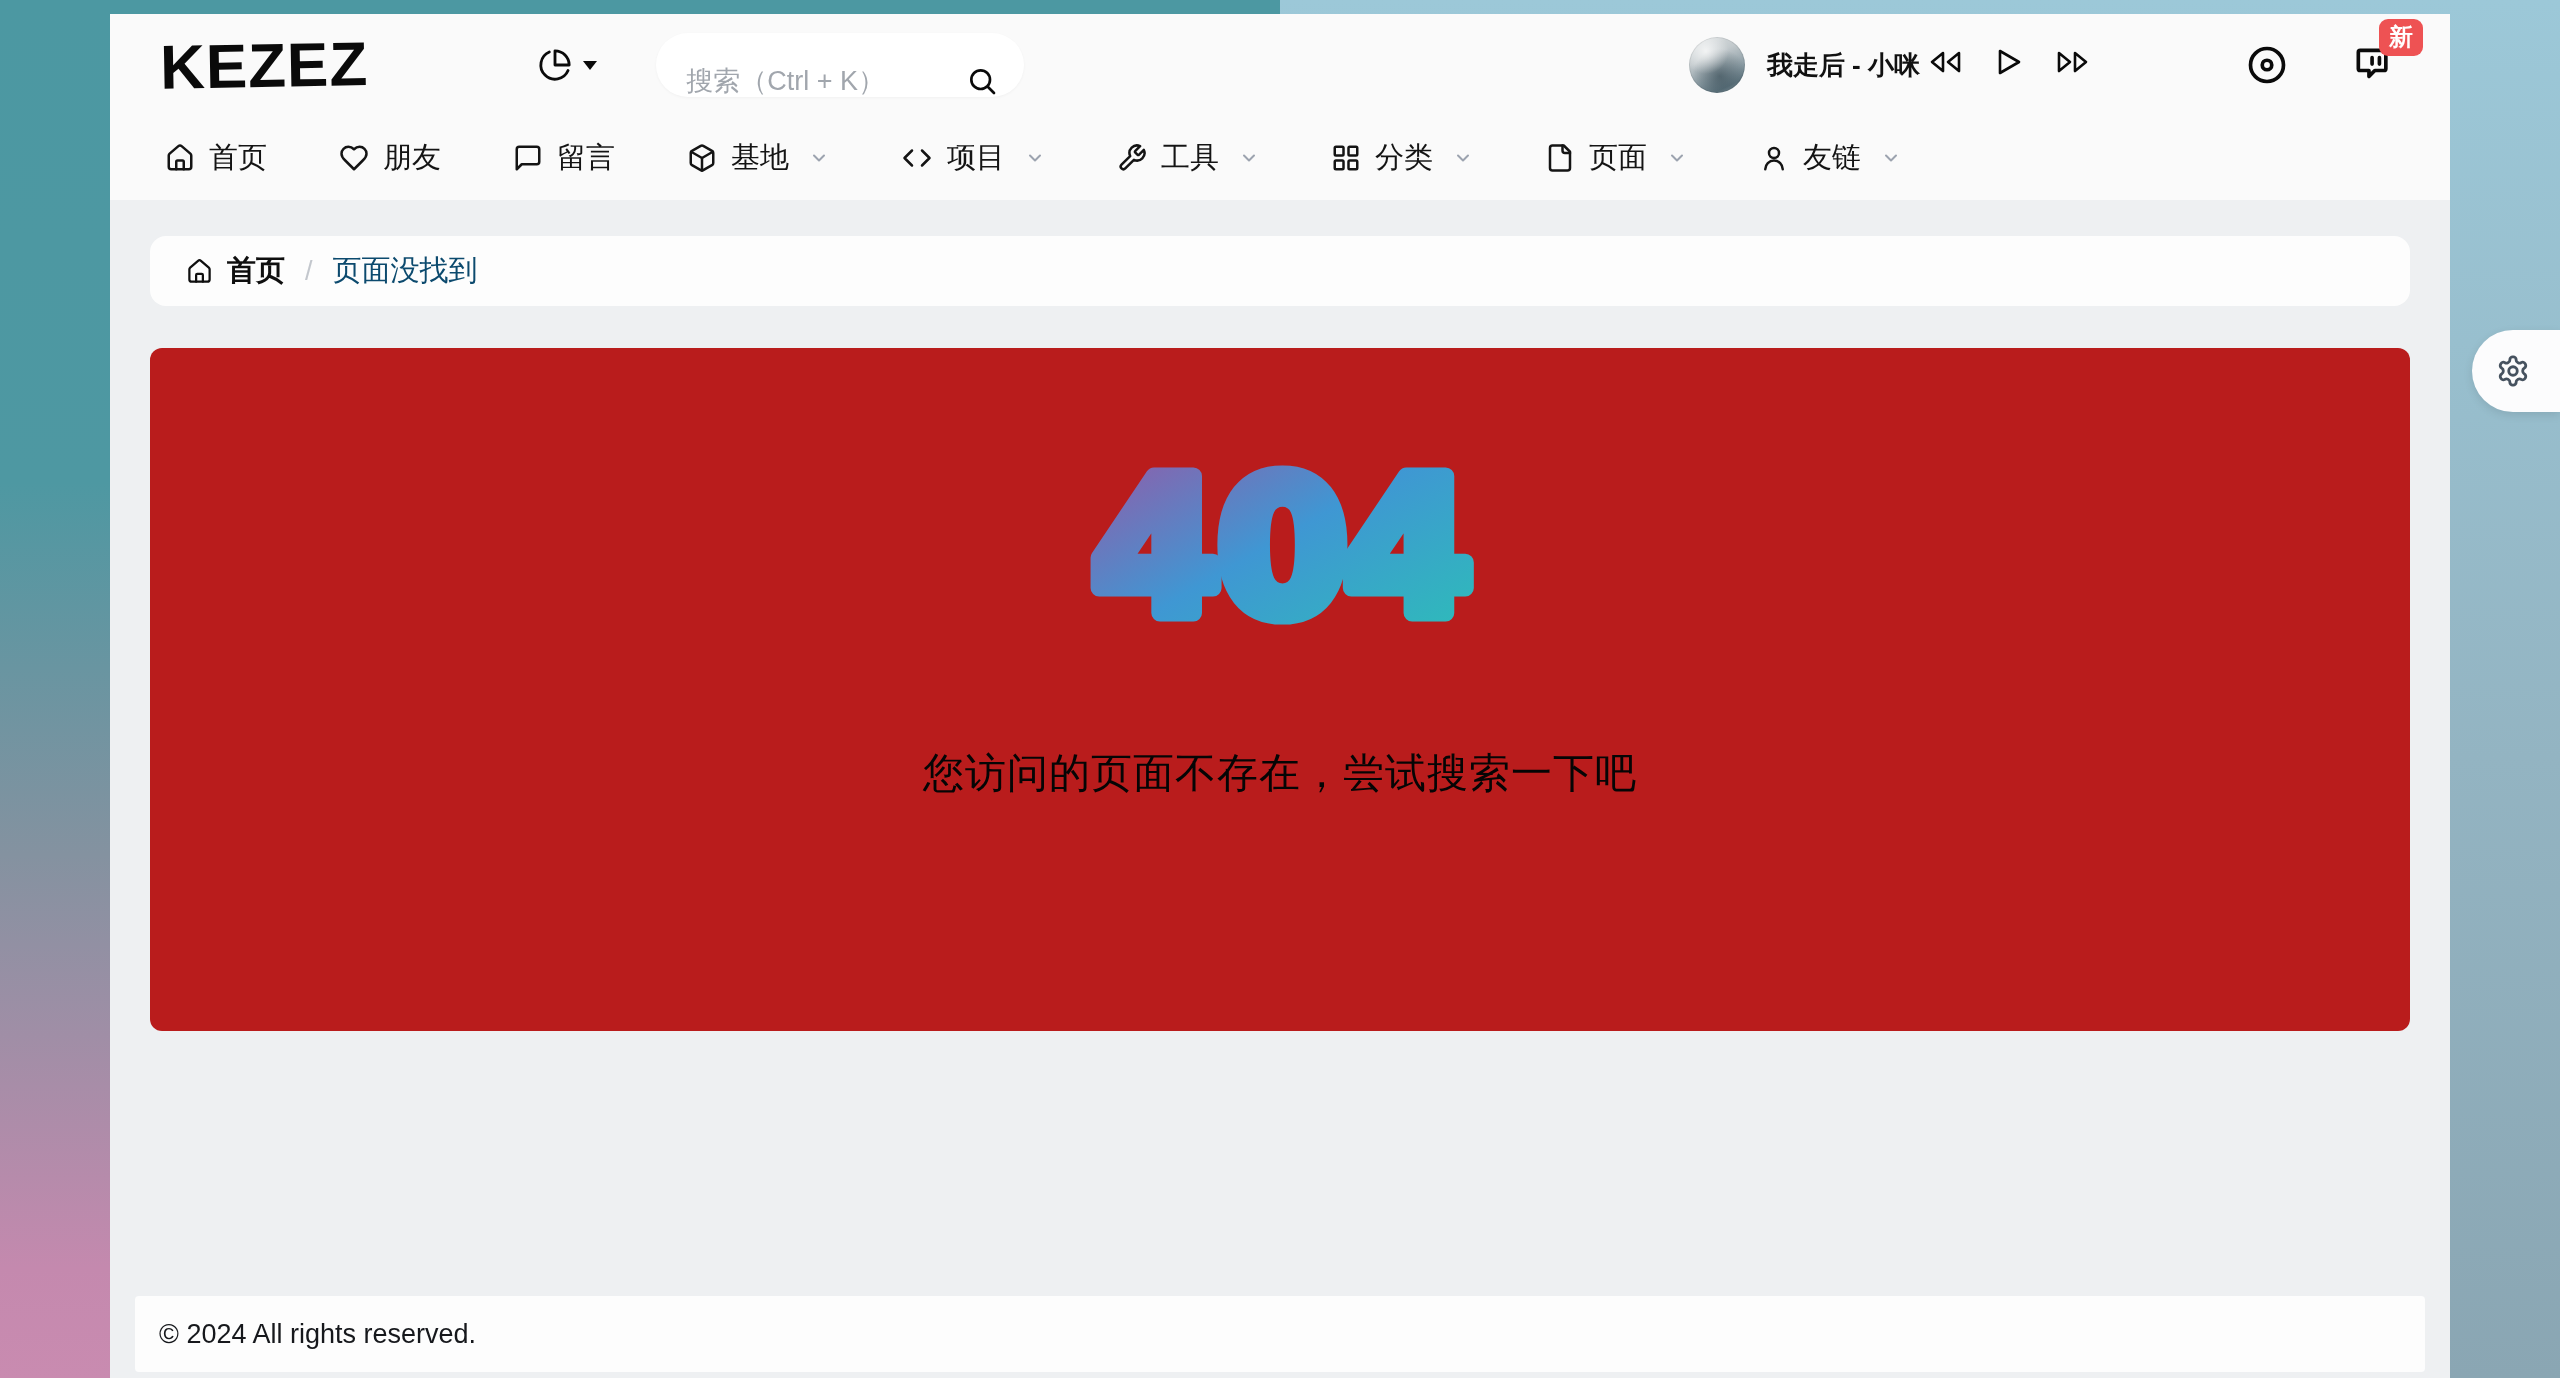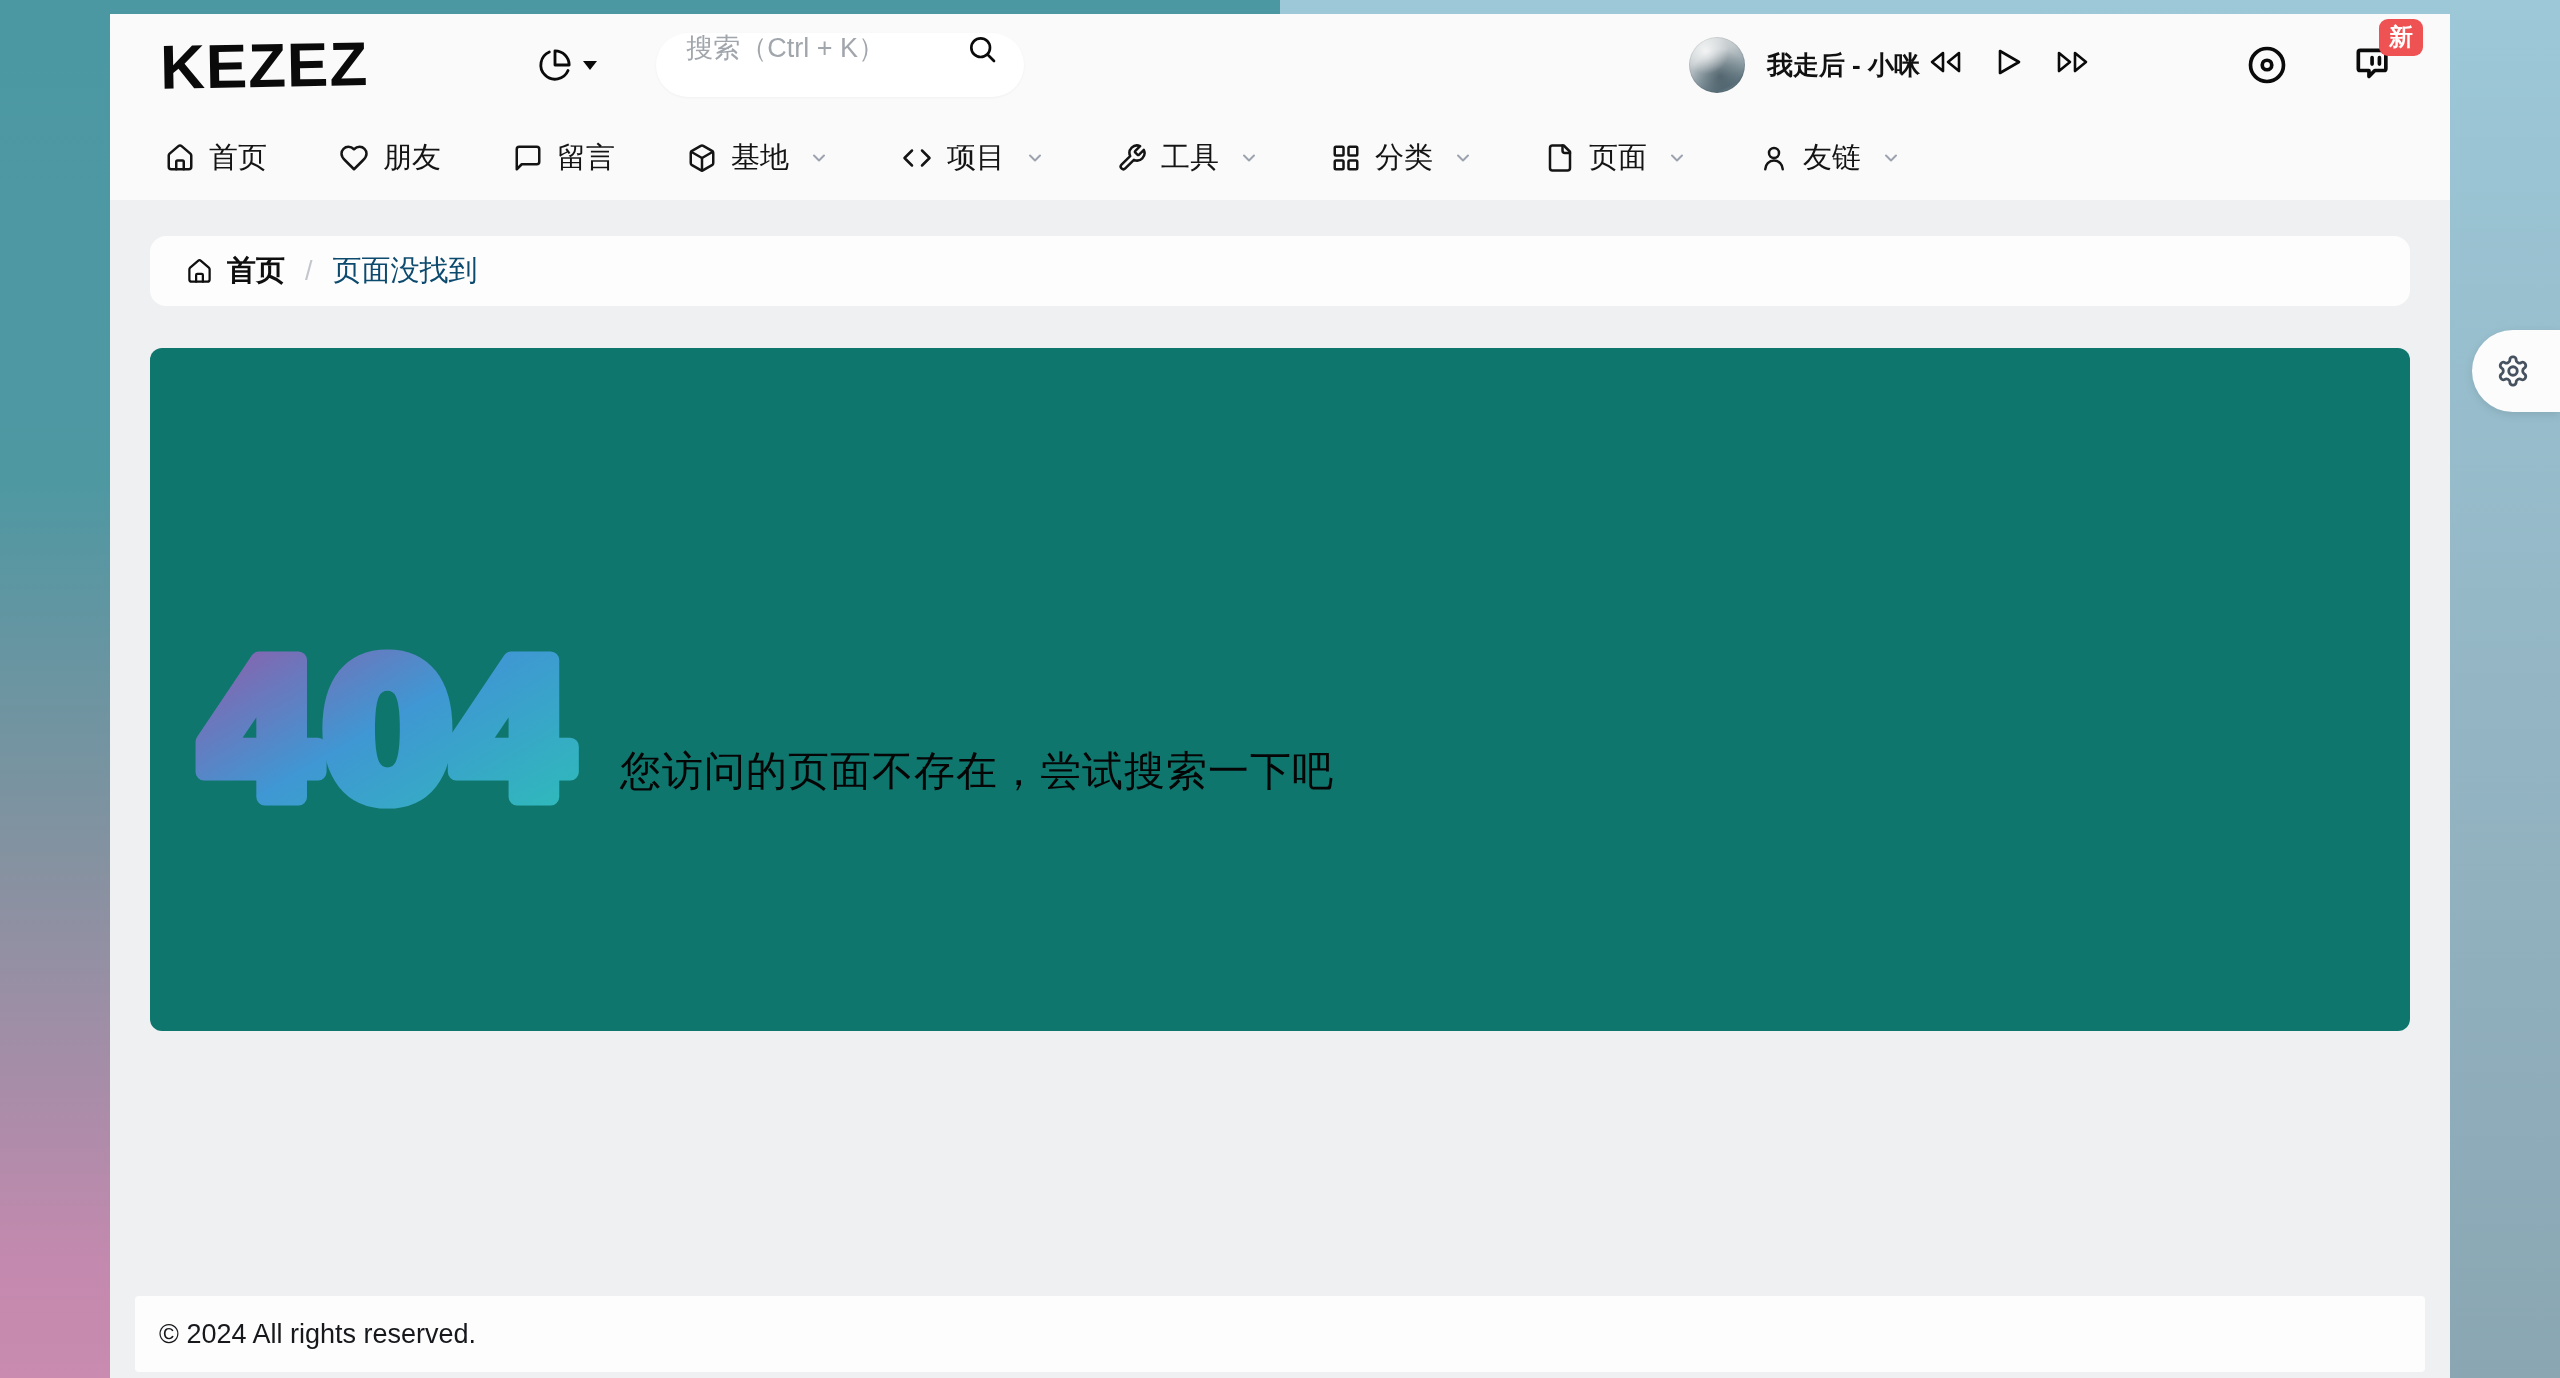--- a/index.html
+++ b/index.html
@@ -21,21 +21,21 @@
   
   .site-header { background: #fafafa; height: 186px; flex: 0 0 auto; }
   .header-top { height: 102px; display: flex; align-items: center; padding: 0 55px 0 50px; }
   .logo {
     font-size: 62px; font-weight: 900; letter-spacing: 1px; color: #0a0a0a;
     transform: rotate(-1deg); cursor: pointer; user-select: none;
   }
   .theme-btn { display: flex; align-items: center; gap: 10px; margin-left: 170px; background: none; border: none; cursor: pointer; }
   .searchbox {
     margin-left: 58px; width: 368px; height: 64px; background: #ffffff; border-radius: 32px;
-    display: flex; align-items: flex-start; padding: 0 26px 0 30px; box-shadow: 0 1px 3px rgba(0,0,0,0.04); gap: 28px;
+    display: flex; align-items: flex-end; padding: 0 26px 0 30px; box-shadow: 0 1px 3px rgba(0,0,0,0.04); gap: 28px;
   }
   .searchbox input {
     border: none; outline: none; background: transparent; flex: 1; font-size: 27px;
     color: #333; font-family: inherit; min-width: 0;
   }
   .searchbox input::placeholder { color: #a1a6ad; }
   .search-btn { background: none; border: none; cursor: pointer; display: flex; align-items: center; }
   .player { margin-left: auto; display: flex; align-items: center; gap: 22px; }
   .album-art {
     width: 56px; height: 56px; border-radius: 50%; flex: 0 0 auto; cursor: pointer;
@@ -64,22 +64,22 @@
   .main-area { flex: 1; display: flex; flex-direction: column; padding: 36px 40px 20px; }
   .breadcrumb-card {
     background: #fdfdfd; border-radius: 16px; height: 70px; display: flex; align-items: center;
     padding: 0 36px; gap: 16px; flex: 0 0 auto;
   }
   .crumb-home { display: flex; align-items: center; gap: 14px; cursor: pointer; }
   .crumb-home-label { font-size: 29px; font-weight: 700; color: #0f0f0f; }
   .crumb-sep { font-size: 27px; color: #c3c7cd; margin: 0 4px; }
   .crumb-current { font-size: 29px; color: #0c4a6e; }
   .content-card {
-    background: #0f766e; border-radius: 12px; margin-top: 42px; height: 683px; flex: 0 0 auto;
-    display: flex; flex-direction: row; align-items: center; justify-content: flex-start;
+    background: #b91c1c; border-radius: 12px; margin-top: 42px; height: 683px; flex: 0 0 auto;
+    display: flex; flex-direction: column; align-items: center; justify-content: flex-start;
     padding-top: 81px;
   }
   .code-svg { width: 470px; height: 235px; overflow: visible; }
   .code-svg text {
     font-family: "DejaVu Sans", "Liberation Sans", sans-serif;
     font-size: 240px; font-weight: 900; letter-spacing: -6px;
   }
   .error-message { margin-top: 82px; font-size: 41px; font-weight: 400; color: #050505; letter-spacing: 1px; }
   .footer-card {
     margin-top: auto; background: #fdfdfd; border-radius: 4px; height: 76px;

